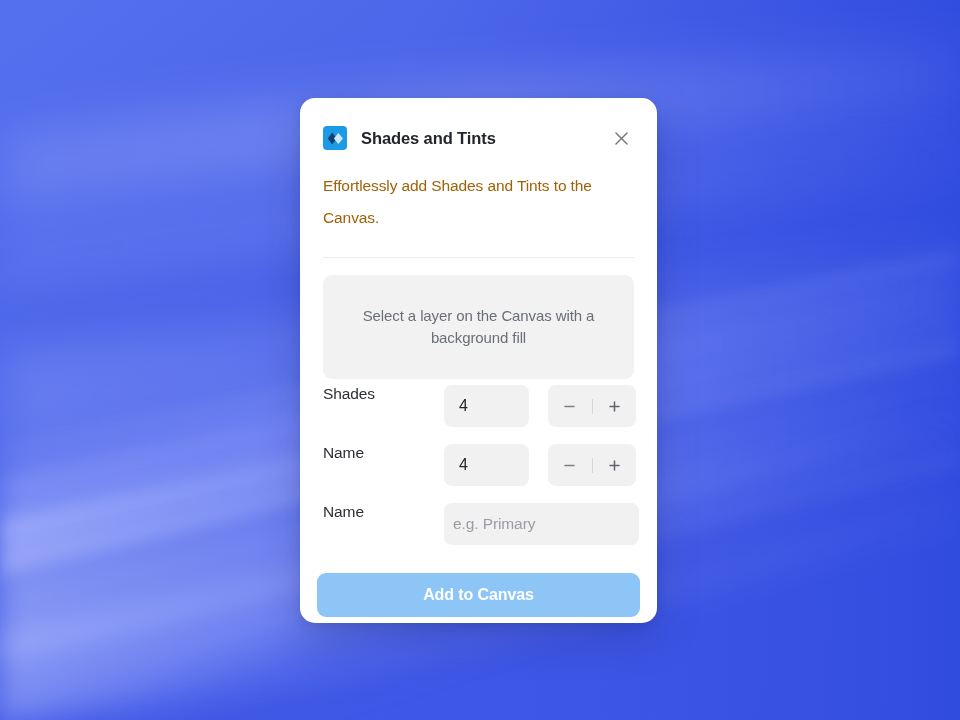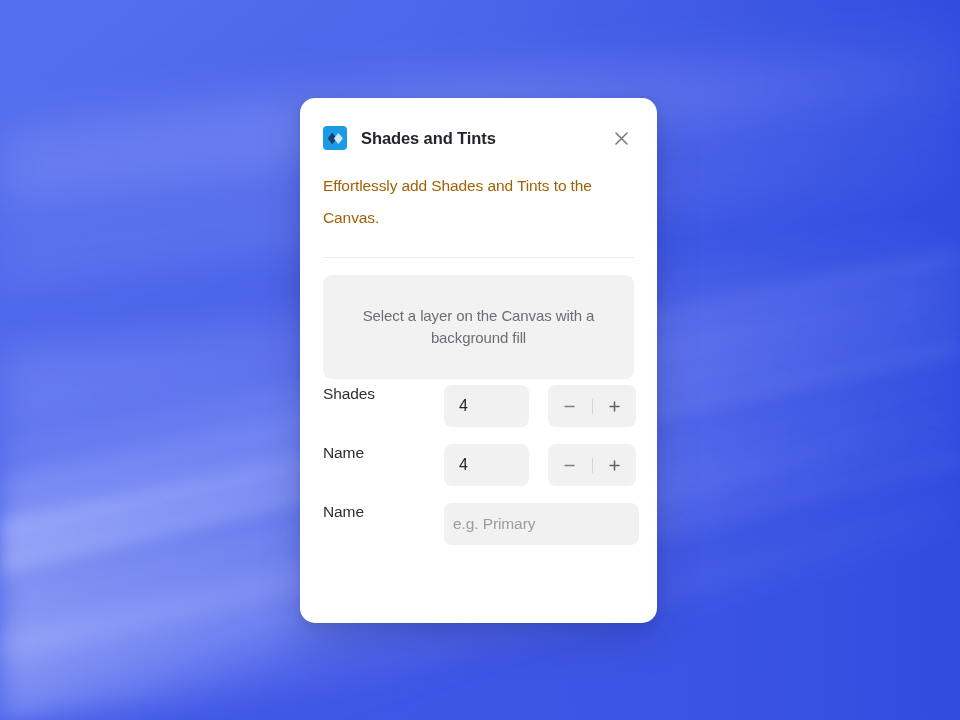--- a/index.html
+++ b/index.html
@@ -336,14 +336,17 @@
       </div>
     </div>
 
     <div class="field-row">
       <div class="field-label">Name</div>
       <input class="text-input" type="text" placeholder="e.g. Primary" style="">
     </div>
 
   </div>
 
+  <div class="footer">
+    <button class="primary-btn">Add to Canvas</button>
+  </div>
 
 </div>
 
 </body></html>

